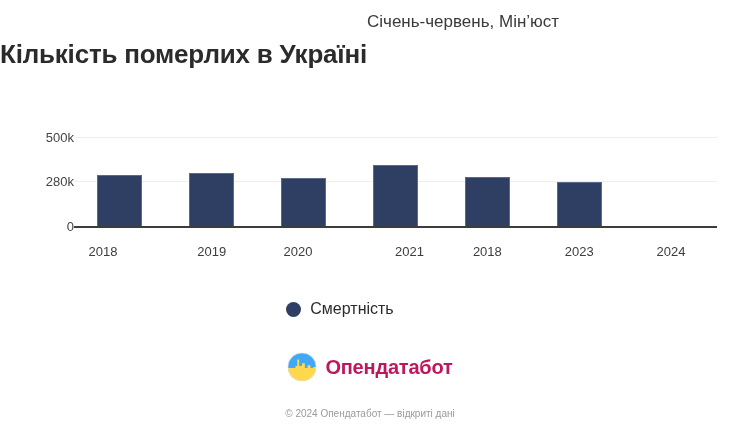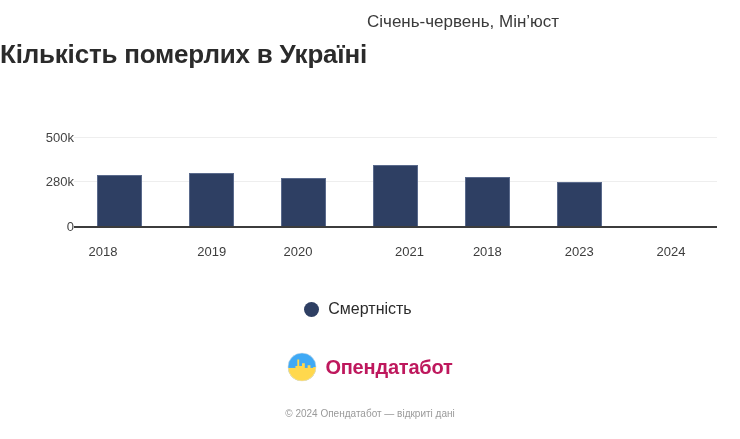--- a/index.html
+++ b/index.html
@@ -140,21 +140,20 @@
   
   .legend {
     position: absolute;
     left: 0;
     top: 300px;
     width: 680px;
     display: flex;
     justify-content: center;
     align-items: center;
     gap: 9px;
-    padding-left: 18px;
   }
   .legend-dot {
     width: 15px;
     height: 15px;
     border-radius: 50%;
     background: #2e3f63;
     flex: none;
   }
   .legend-label {
     font-size: 16px;

